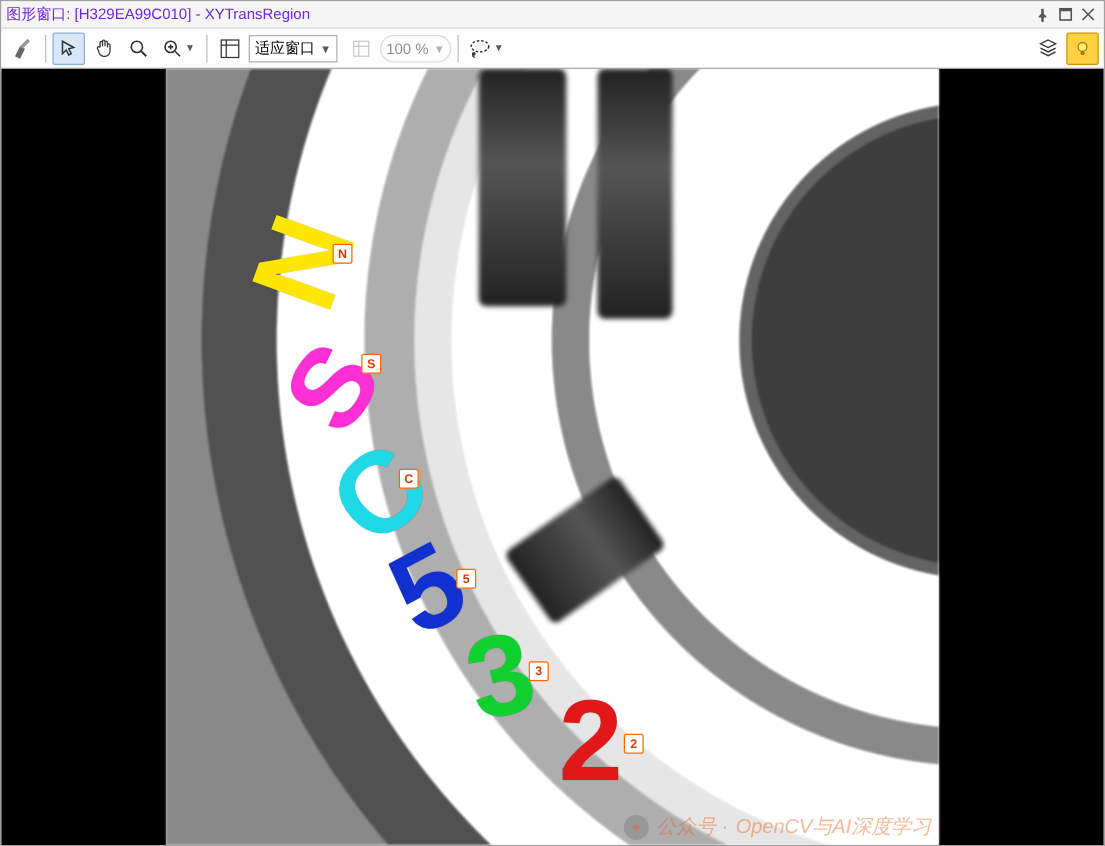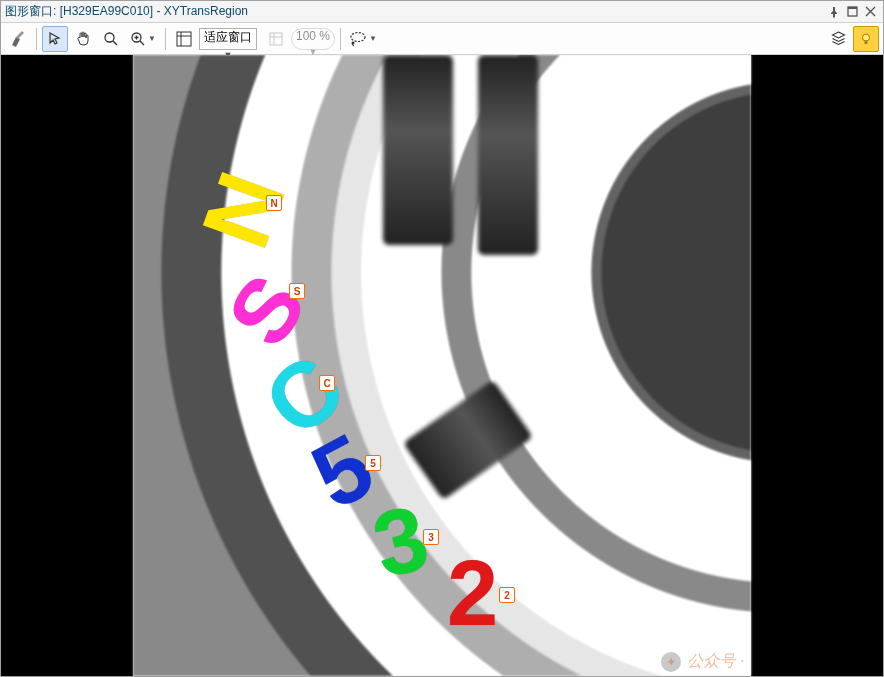--- a/index.html
+++ b/index.html
@@ -12,21 +12,21 @@
     overflow: hidden;
     border: 1px solid #a0a0a0;
   }
   .titlebar {
     height: 22px;
     background: #f5f5f5;
     border-bottom: 1px solid #d0d0d0;
     display: flex;
     align-items: center;
     padding: 0 4px;
-    color: #0c4a6e;
+    color: #6d28d9;
   }
   .titlebar .title { flex: 1; }
   .titlebar .win-btn {
     width: 18px; height: 16px;
     display: flex; align-items: center; justify-content: center;
     color: #555;
     cursor: pointer;
   }
   .toolbar {
     height: 32px;
@@ -54,21 +54,20 @@
   .combo {
     height: 22px;
     border: 1px solid #b0b0b0;
     background: #fff;
     display: flex;
     align-items: center;
     padding: 0 4px;
     font-size: 12px;
     cursor: pointer;
     gap: 4px;
-    flex-direction: column;
   }
   .combo .chev { font-size: 9px; color: #555; }
   .spacer { flex: 1; }
   .bulb-btn {
     background: #ffd040;
     border: 1px solid #cc9900;
   }
   .canvas-area {
     position: relative;
     width: 100%;
@@ -258,15 +257,16 @@
         <div class="label-box" style="left: 232px; top: 400px;">5</div>
         <div class="char" style="left: 242px; top: 434px; font-size: 92px; color: rgb(16, 208, 48); transform: rotate(-14deg);">3</div>
         <div class="label-box" style="left: 290px; top: 474px;">3</div>
         <div class="char" style="left: 314px; top: 486px; font-size: 92px; color: rgb(224, 24, 24); transform: rotate(0deg);">2</div>
         <div class="label-box" style="left: 366px; top: 532px;">2</div>
       </div>
 
     <div class="watermark">
       <span class="wc-icon">✦</span>
       <span>公众号 ·</span>
+      <span>OpenCV与AI深度学习</span>
     </div>
   </div>
 </div>
 
 </body></html>

